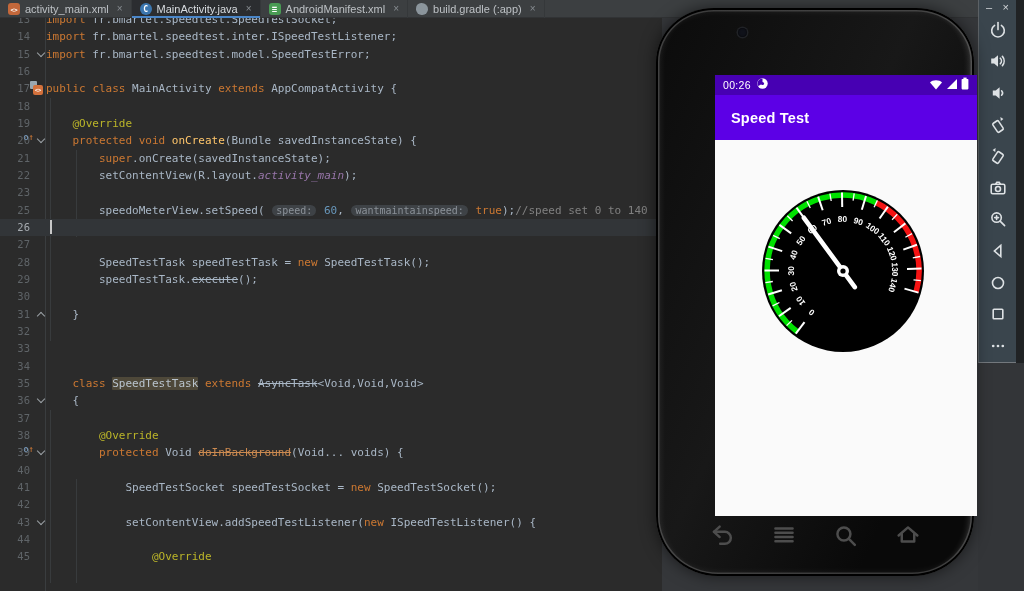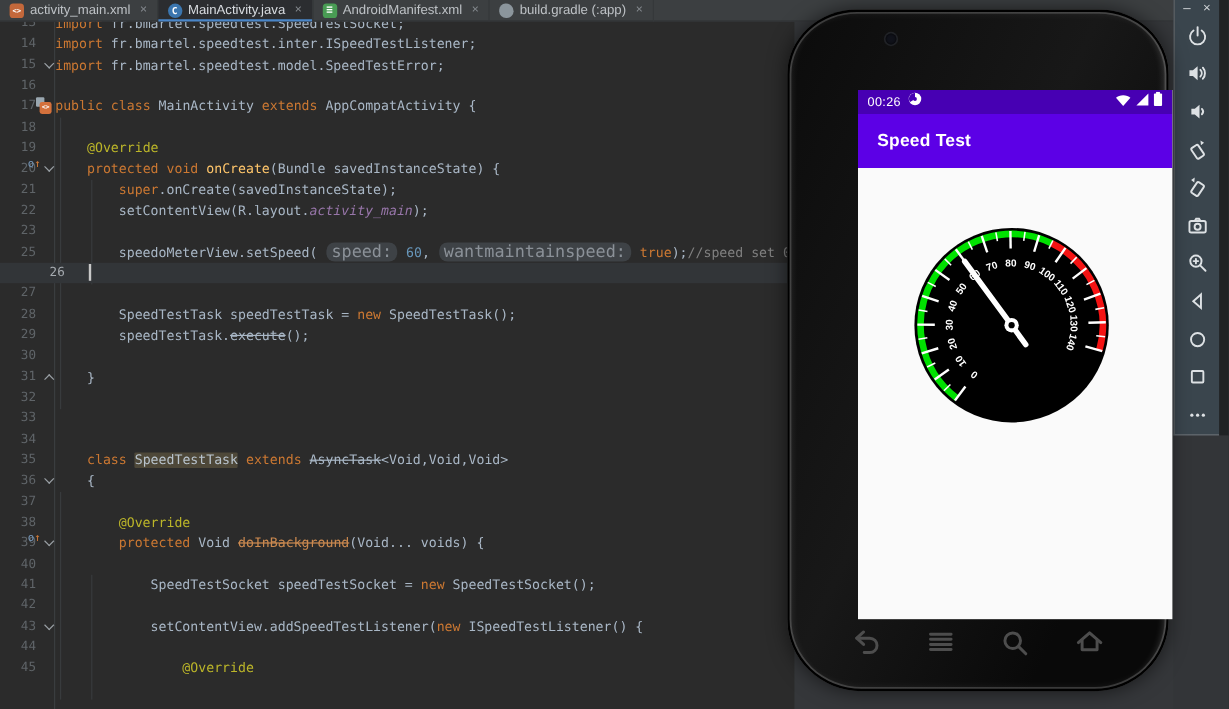--- a/index.html
+++ b/index.html
@@ -20,33 +20,33 @@
   .ticon.manifest-file-icon{background:#499c54;font-size:9px;}
   .ticon.gradle-file-icon{background:#8b959c;border-radius:45% 55% 50% 50%;}
 
   
   .editor{position:absolute;left:0;top:18px;width:662px;height:573px;background:#2b2b2b;z-index:1;overflow:hidden;font-family:"DejaVu Sans Mono",monospace;font-size:11px;line-height:17.34px;}
   .editor .gsep{position:absolute;left:45px;top:0;bottom:0;width:1px;background:#3a3d3f;}
   #lines{position:relative;top:-7px;}
   .codeline{display:flex;height:17.34px;white-space:pre;position:relative;}
   .codeline.cur{background:#323538;}
   .gut{flex:0 0 46px;position:relative;color:#5f6468;font-size:10.5px;text-align:right;padding-right:16px;box-sizing:border-box;}
-  .cur .gut{color:#a6abb0;margin-left:24px;}
+  .cur .gut{color:#a6abb0;}
   .code{color:#a9b7c6;position:relative;}
   .tk-k{color:#cc7832;}
   .tk-d{color:#a9b7c6;}
   .tk-m{color:#ffc66b;}
   .tk-a{color:#bbb529;}
   .tk-n{color:#6897bb;}
   .tk-c{color:#808080;}
   .tk-i{color:#9876aa;font-style:italic;}
   .tk-x{color:#a9b7c6;text-decoration:line-through;}
   .tk-y{color:#cc8a50;text-decoration:line-through;}
   .tk-w{color:#b9c4ce;background:#4e4839;border-radius:1px;}
-  .tk-h{background:#3e4246;color:#8b9198;border-radius:7px;padding:0 4px;font-size:14px;margin:0 1px;}
+  .tk-h{background:#3e4246;color:#8b9198;border-radius:7px;padding:0 4px;font-size:10px;margin:0 1px;}
   .caret{position:absolute;left:4px;top:1.5px;width:1.5px;height:14px;background:#c8c8c8;}
   .iguide{position:absolute;width:1px;background:#383b3d;}
   .chev{position:absolute;right:2px;width:6px;height:6px;border-right:1.6px solid #9aa0a5;border-bottom:1.6px solid #9aa0a5;box-sizing:border-box;}
   .chev.down{transform:rotate(45deg);top:4px;}
   .chev.up{transform:rotate(-135deg);top:7px;}
   .gi-ovr{position:absolute;right:12px;top:1px;font-size:9px;line-height:1;color:#7a9ec2;}
   .gi-ovr i{font-style:normal;color:#d77d37;}
   .gi-class{position:absolute;right:3px;top:1px;width:13px;height:14px;}
   .gi-class .doc{position:absolute;left:0;top:0;width:7px;height:8px;background:#9aa7b0;border-radius:1px;}
   .gi-class .box{position:absolute;right:0;bottom:0;width:10px;height:10px;background:#d4713c;border-radius:2px;color:#fff;font:bold 5.5px "DejaVu Sans Mono",monospace;display:flex;align-items:center;justify-content:center;}

